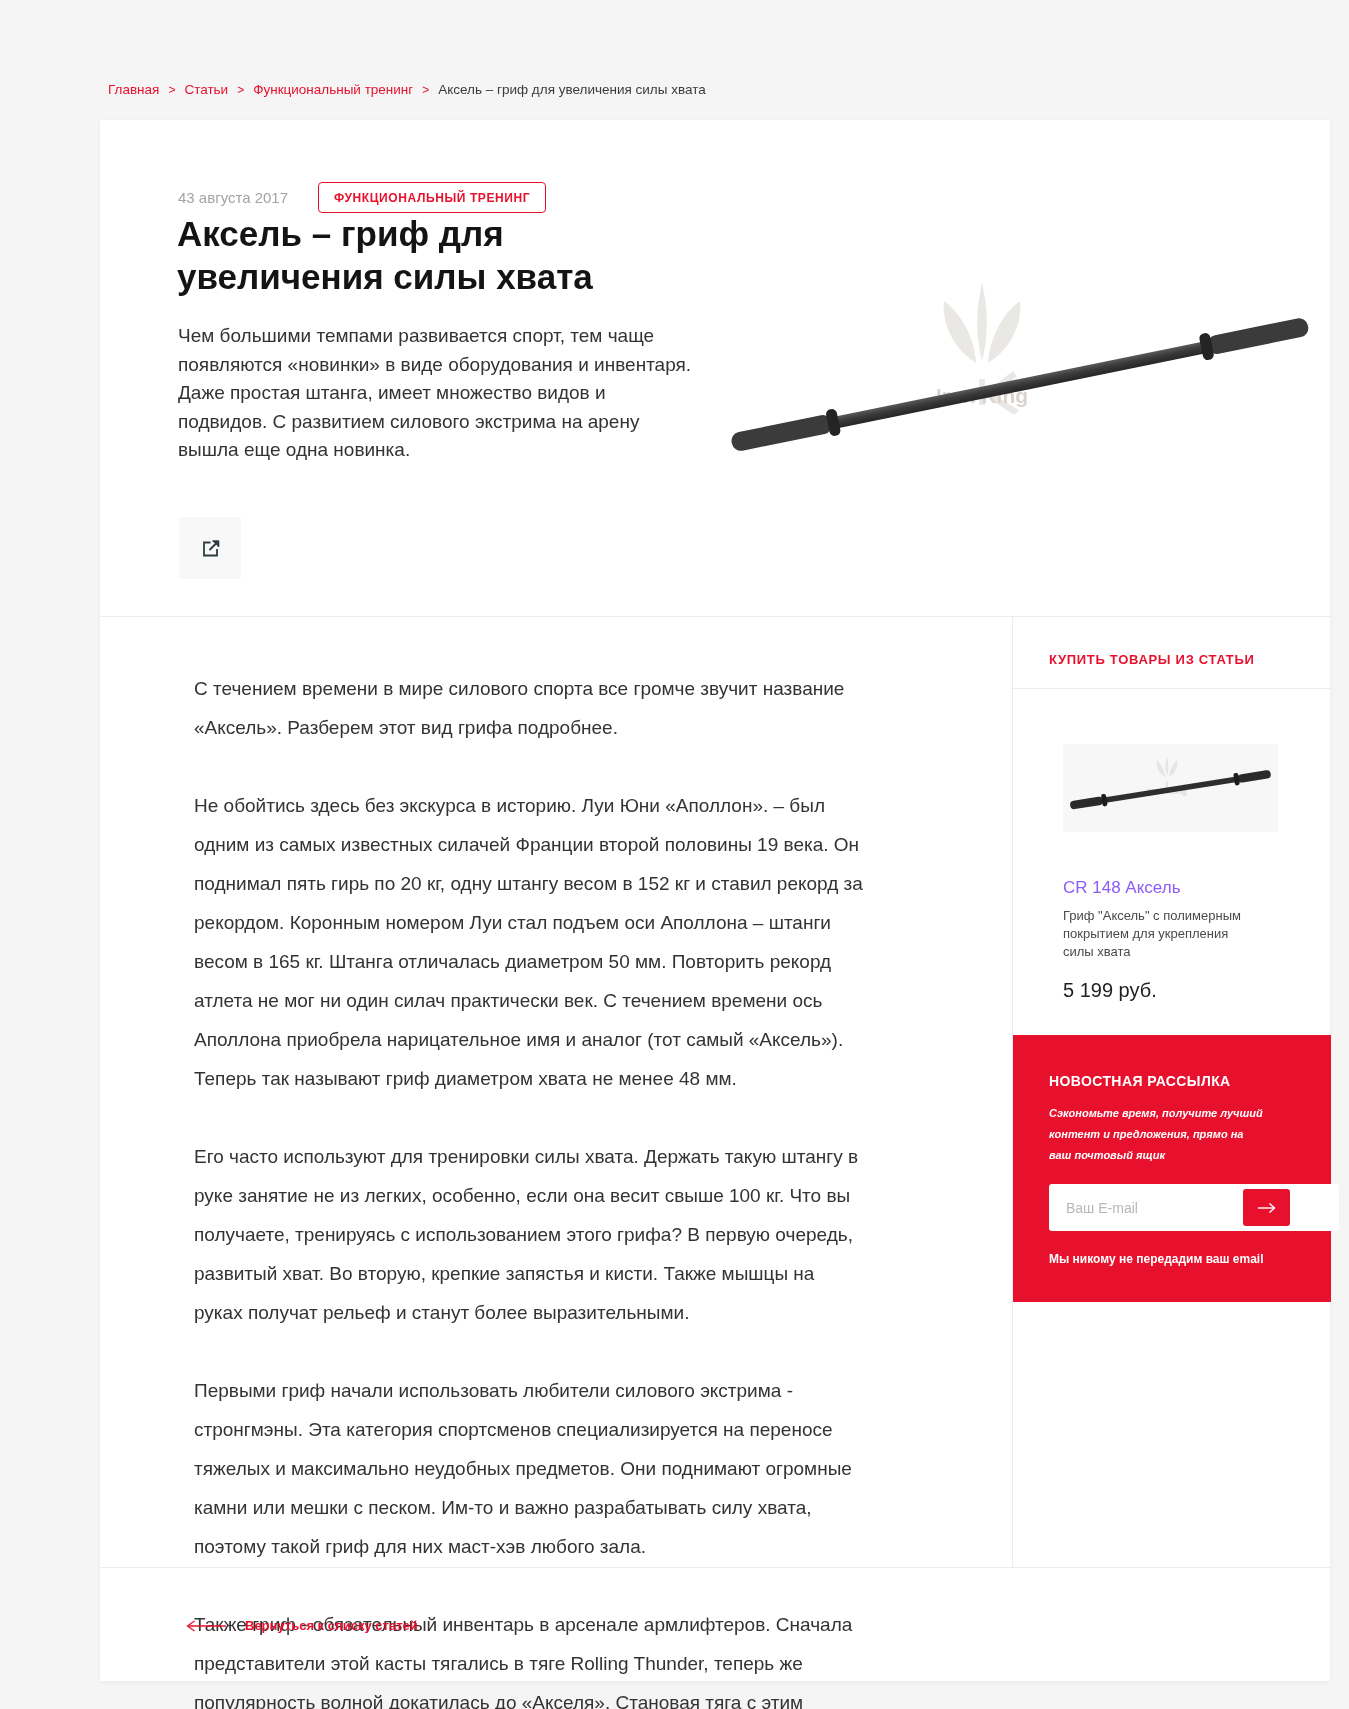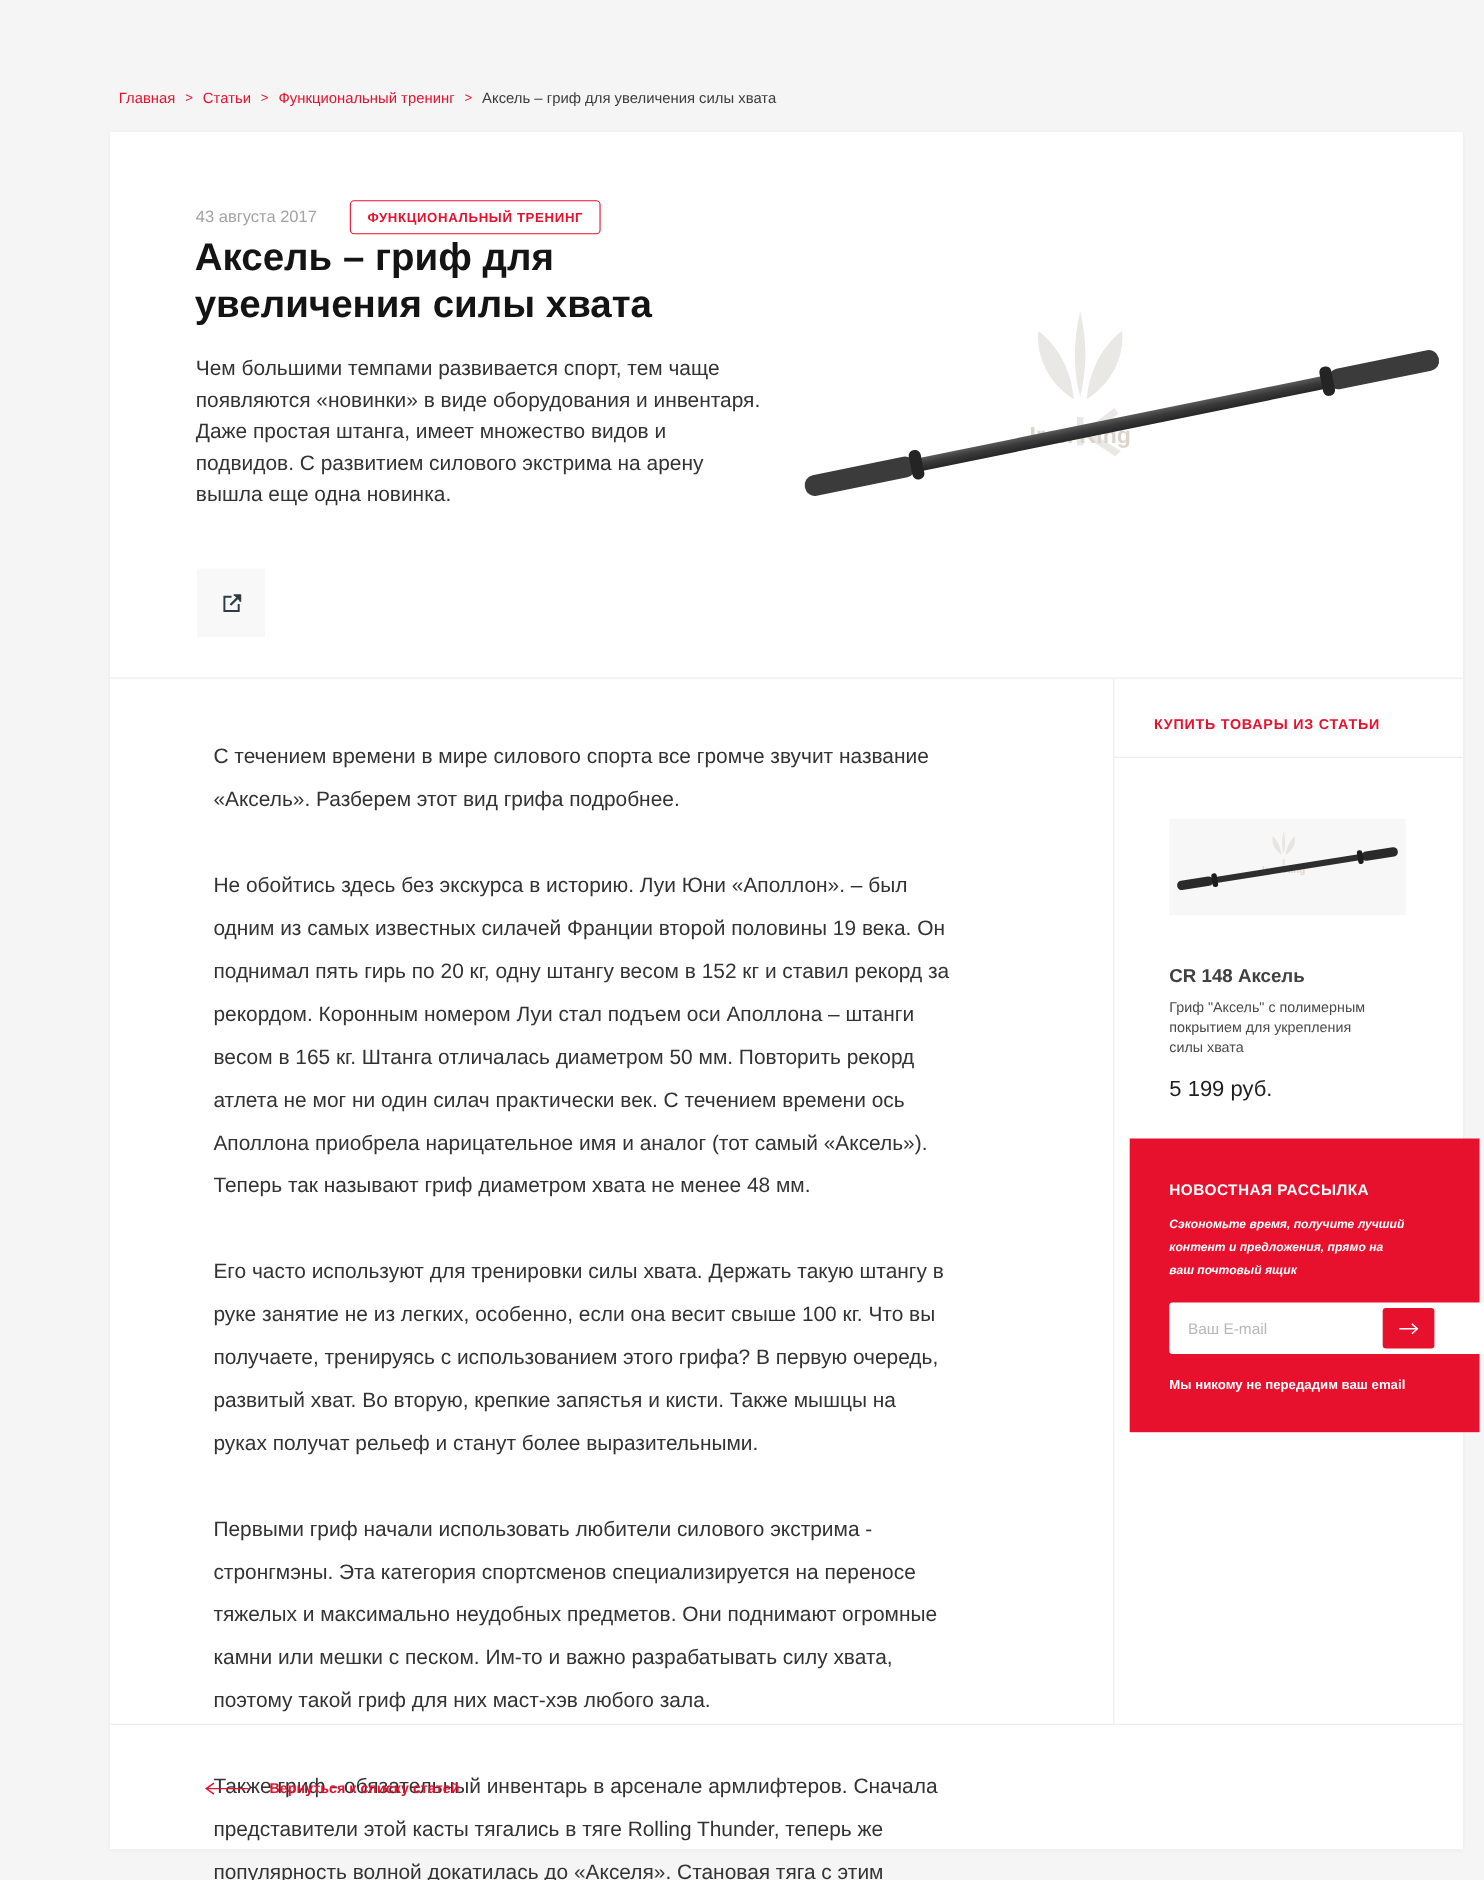--- a/index.html
+++ b/index.html
@@ -7,21 +7,21 @@
   body {
     width: 1349px; height: 1709px;
     font-family: "Liberation Sans", "DejaVu Sans", sans-serif;
     color: #333;
   }
   .page { position: relative; width: 1349px; height: 1709px; overflow: hidden; }
 
   
   .breadcrumb {
     position: absolute; left: 108px; top: 82px;
-    font-size: 13.5px; display: flex; align-items: flex-start; gap: 9px;
+    font-size: 13.5px; display: flex; align-items: flex-end; gap: 9px;
     white-space: nowrap;
   }
   .crumb-link { color: #e8112d; text-decoration: none; cursor: pointer; }
   .crumb-sep { color: #e8112d; font-size: 12px; }
   .crumb-current { color: #3c3c3c; }
 
   
   .card {
     position: absolute; left: 100px; top: 120px;
     width: 1230px; height: 1561px; background: #fff;
@@ -60,26 +60,26 @@
   .article-col p:last-child { margin-bottom: 0; }
 
   .sidebar {
     position: absolute; left: 912px; top: 0; width: 318px; height: 950px;
     border-left: 1px solid #ececec;
   }
   .shop-heading-wrap { padding: 33px 36px 20px; border-bottom: 1px solid #ececec; }
   .shop-heading { color: #e8112d; font-size: 13px; font-weight: bold; letter-spacing: 0.7px; }
   .product-card { padding: 55px 40px 0 50px; cursor: pointer; }
   .product-image { width: 215px; height: 88px; display: block; }
-  .product-name { margin-top: 46px; font-size: 17px; font-weight: bold; color: #404040; }
+  .product-name { margin-top: 46px; font-size: 17px; font-weight: normal; color: #8b5cf6; }
   .product-desc { margin-top: 9px; width: 190px; font-size: 13px; line-height: 18px; color: #4a4a4a; }
   .product-price { margin-top: 18px; font-size: 20px; color: #1f1f1f; }
 
   .newsletter {
-    position: absolute; left: 14px; top: 418px; width: 318px;
+    position: absolute; left: 0; top: 418px; width: 318px;
     background: #e8112d; color: #fff; padding: 38px 36px 36px;
   }
   .newsletter-heading { font-size: 14px; font-weight: bold; letter-spacing: 0.4px; }
   .newsletter-text { margin-top: 14px; width: 214px; font-size: 11px; font-weight: bold; line-height: 21px; font-style: italic; }
   .newsletter-form { position: relative; margin-top: 18px; }
   .newsletter-input {
     width: 290px; height: 47px; border: none; border-radius: 3px;
     font-size: 14px; padding: 0 60px 0 17px; color: #333;
     font-family: "Liberation Sans", "DejaVu Sans", sans-serif;
   }

